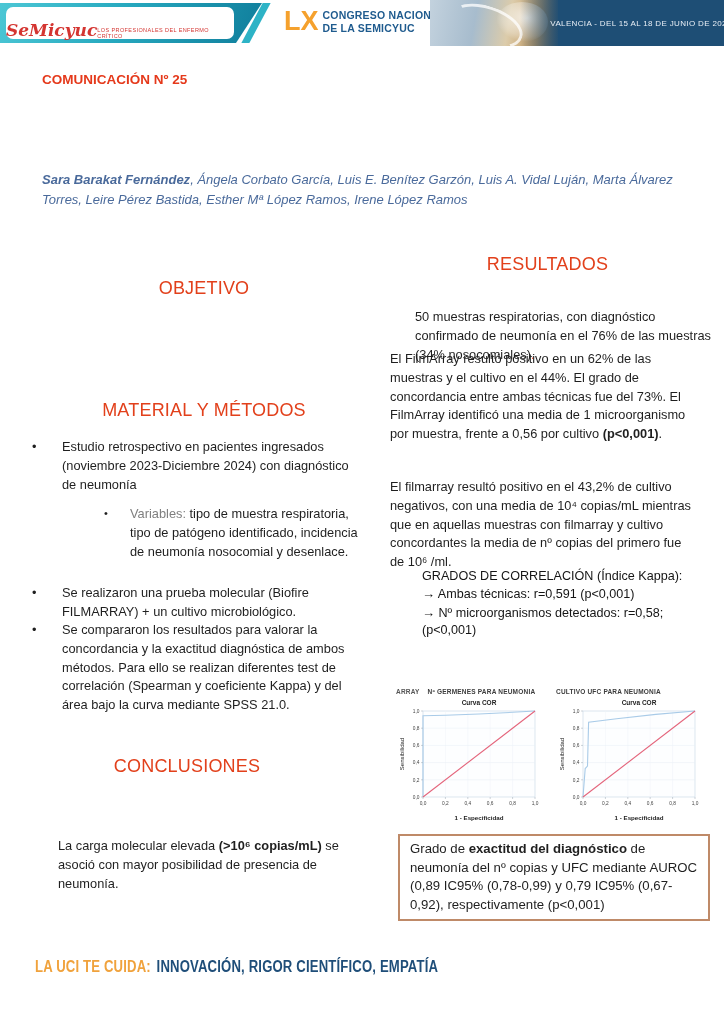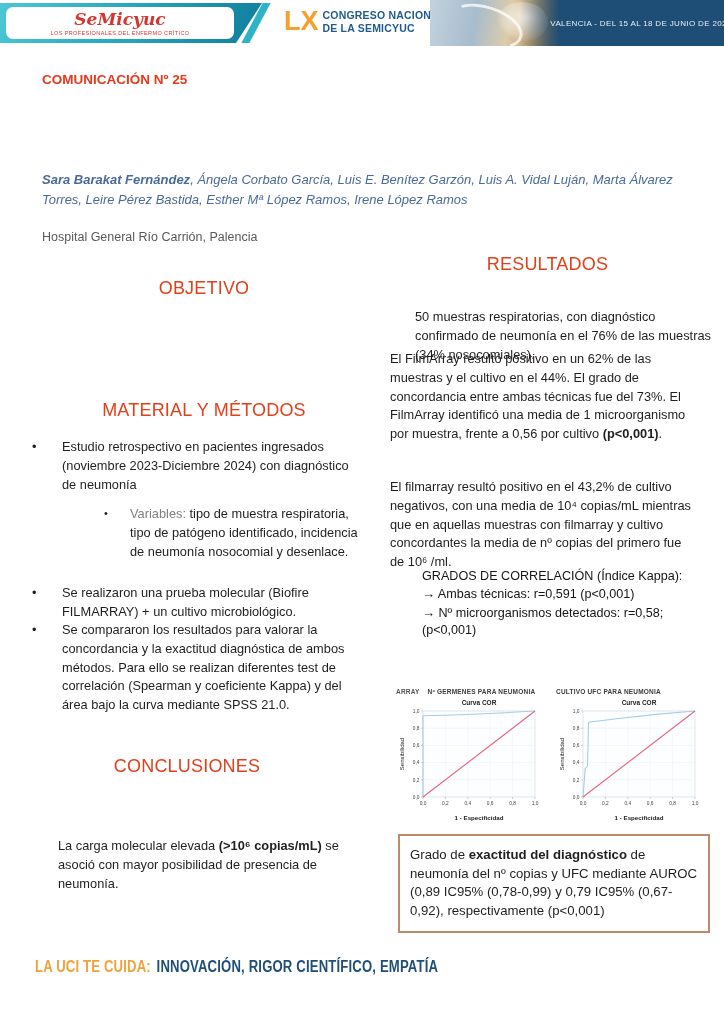--- a/index.html
+++ b/index.html
@@ -7,21 +7,21 @@
         font-family:"Liberation Sans",sans-serif;color:#1f1f1f;}
 
   
   .header{position:absolute;top:0;left:0;width:724px;height:46px;background:#fff;}
   .teal-band{position:absolute;left:0;top:3px;width:262px;height:40px;
     background:linear-gradient(112deg,#4cc7d5 0%,#27a9bf 45%,#0f7d9b 100%);
     clip-path:polygon(0 0,100% 0,calc(100% - 26px) 100%,0 100%);}
   .diag-stripe{position:absolute;left:252px;top:3px;width:8px;height:40px;background:#2db3c6;
     transform:skewX(-28deg);}
   .logo-plate{position:absolute;left:6px;top:7px;width:228px;height:32px;background:#fff;
-    border-radius:7px;display:flex;flex-direction:column;align-items:center;justify-content:center;}
+    border-radius:7px;display:flex;align-items:flex-end;justify-content:center;}
   .logo-name{font-family:"DejaVu Serif",serif;font-style:italic;font-weight:bold;
     font-size:17px;color:#d43531;line-height:1;}
   .logo-tagline{font-size:5.5px;color:#d43531;letter-spacing:.4px;margin-top:2px;}
   .congress{position:absolute;left:284px;top:8px;display:flex;align-items:center;gap:4px;}
   .congress-numeral{font-size:27px;font-weight:bold;color:#f5a12d;line-height:1;}
   .congress-lines{display:flex;flex-direction:column;font-size:10.5px;font-weight:bold;
     color:#1f5b8e;line-height:1.15;letter-spacing:.2px;}
   .photo{position:absolute;left:430px;top:0;width:130px;height:46px;
     background:linear-gradient(100deg,#c3d2de 0%,#a7bccd 35%,#dcccab 60%,#c49a61 82%,#8c6c47 100%);}
   .photo .arc1{position:absolute;left:18px;top:6px;width:70px;height:34px;border-radius:50%;
@@ -77,21 +77,21 @@
 
   
   .charts-row{position:absolute;left:396px;top:688px;width:322px;display:flex;}
   .chart-block{width:160px;}
   .chart-head{display:flex;gap:8px;font-size:6.5px;font-weight:bold;color:#3c3c3c;
     letter-spacing:.2px;margin-bottom:1px;white-space:nowrap;}
   .chart-head .panel-label{color:#555;}
 
   
   .auroc-box{position:absolute;left:398px;top:834px;width:288px;border:2px solid #bf8a68;
-    padding:10px 10px;font-size:13.2px;line-height:1.42;color:#1f1f1f;background:#fff;}
+    padding:4px 10px;font-size:13.2px;line-height:1.42;color:#1f1f1f;background:#fff;}
 
   
   .footer{position:absolute;left:35px;top:958px;transform:scaleX(.82);transform-origin:left top;
     font-size:16px;font-weight:bold;white-space:nowrap;letter-spacing:.2px;}
   .footer .label{color:#f0a23c;}
   .footer .tagline{color:#1f4e79;margin-left:7px;}
 
   .bold{font-weight:bold;}
   .italic{font-style:italic;}
 </style>
@@ -121,21 +121,20 @@
     </div>
     <div class="banner">
       <span>VALENCIA - DEL 15 AL 18 DE JUNIO DE 2025</span>
     </div>
   </div>
 
   <div class="comm-number">COMUNICACIÓN Nº 25</div>
   <div class="authors">
     <span class="first">Sara Barakat Fernández</span><span>, Ángela Corbato García, Luis E. Benítez Garzón, Luis A. Vidal Luján, Marta Álvarez Torres, Leire Pérez Bastida,  Esther Mª López Ramos, Irene López Ramos</span>
   </div>
-  <div class="affiliation">Hospital General Río Carrión, Palencia</div>
 
   <div class="sec-heading h-objetivo">OBJETIVO</div>
 
   <div class="sec-heading h-metodos">MATERIAL Y MÉTODOS</div>
 
   <div class="bullet-row b1 body-text">
     <span class="bullet-glyph">•</span>
     <span>Estudio retrospectivo en pacientes ingresados (noviembre 2023-Diciembre 2024) con diagnóstico de neumonía</span>
   </div>
   <div class="bullet-row sub1 body-text">

